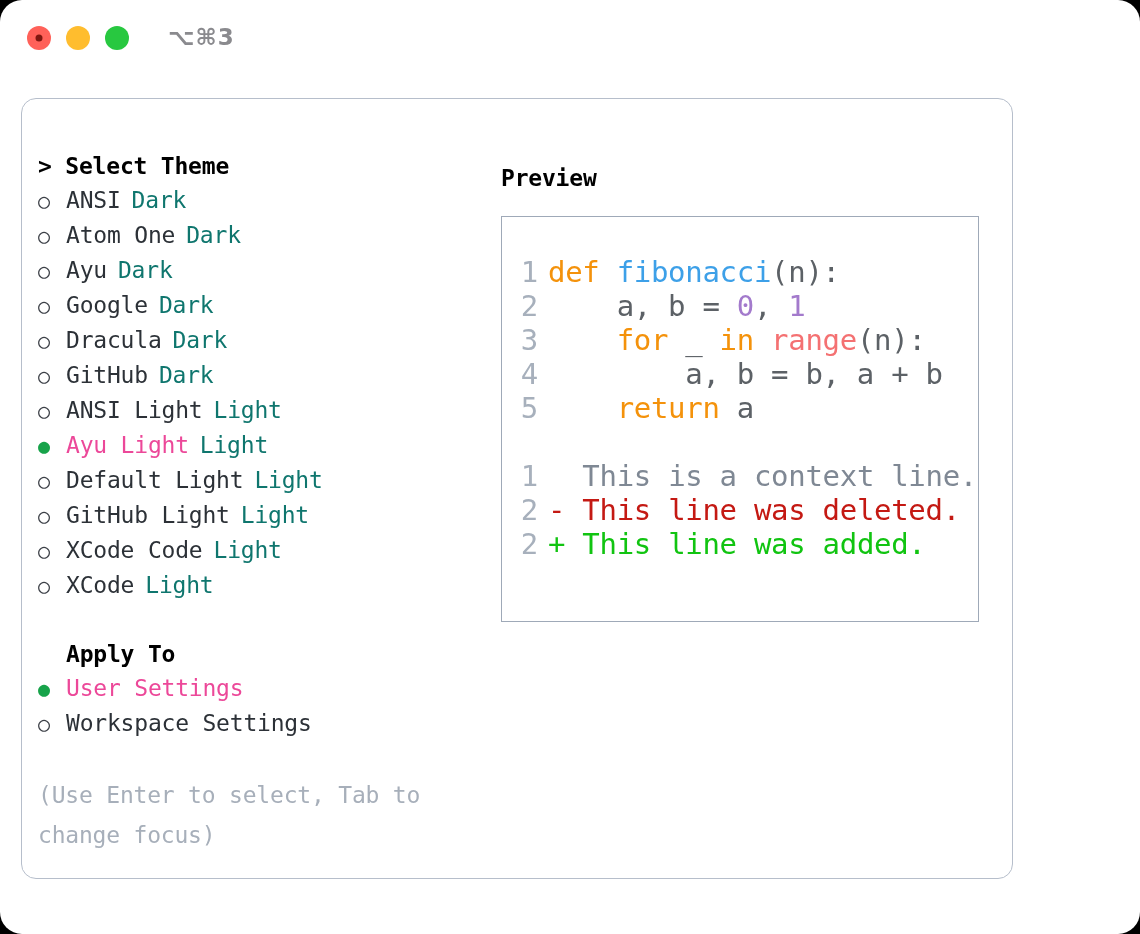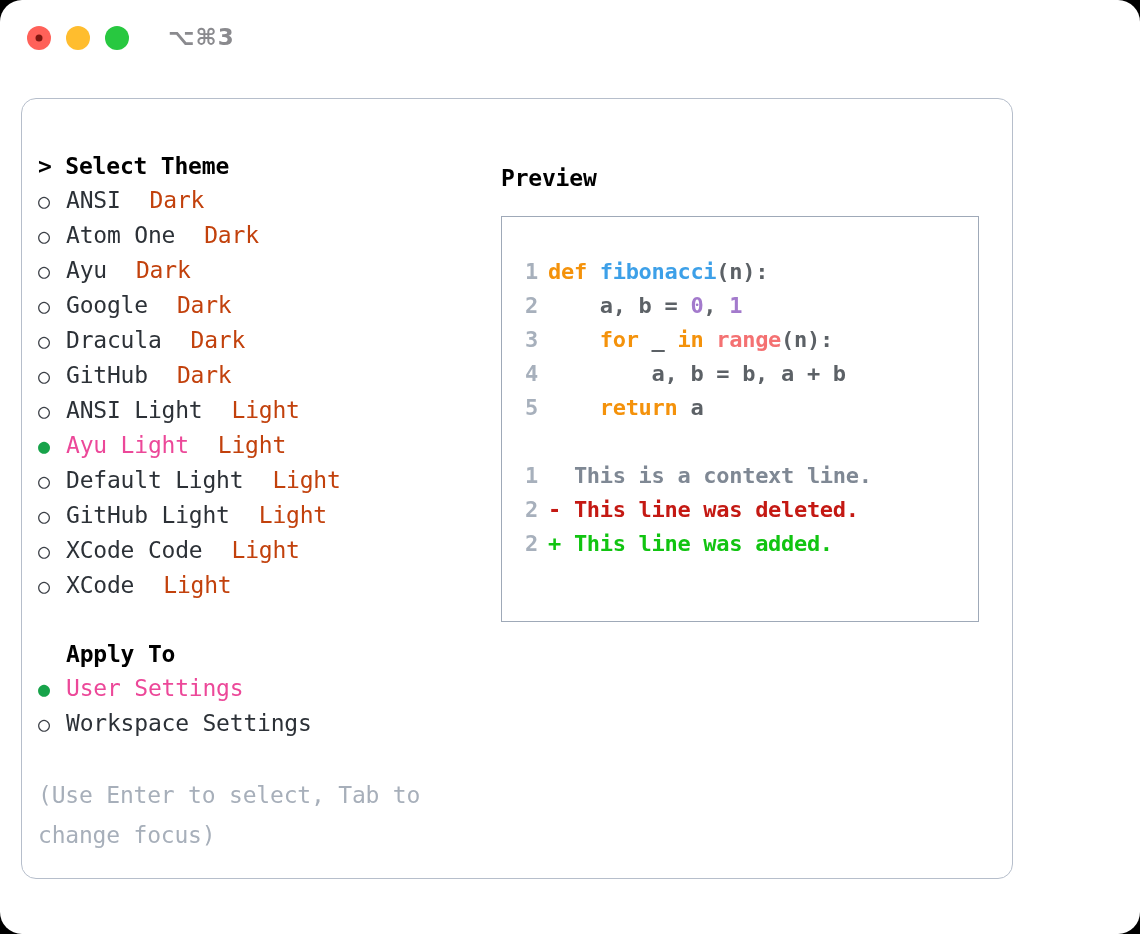--- a/index.html
+++ b/index.html
@@ -119,23 +119,22 @@
   .bullet {
     width: 28px;
     flex: 0 0 28px;
     color: #3B3F46;
     font-size: 20px;
   }
   .bullet.sel { color: #17A34A; }
   .opt-label { color: #2C3137; }
   .opt-label.sel { color: #ec4899; }
   .opt-tag {
-    color: #c2410c;
+    color: #0f766e;
     padding-left: 11px;
-    margin-left: 18px;
   }
 
   .spacer-lg { height: 34px; }
 
   .hint {
     margin-top: 34px;
     font-size: 23px;
     line-height: 40px;
     color: #A7AFBA;
     width: 420px;
@@ -166,25 +165,24 @@
     background: #ffffff;
     position: relative;
   }
   .code-area {
     position: absolute;
     left: 17px;
     top: 38px;
     right: 6px;
   }
   .code-line {
-    font-size: 22px;
+    font-size: 29px;
     line-height: 34px;
     white-space: pre;
     letter-spacing: -0.3px;
-    font-weight: bold;
   }
   .ln {
     color: #A7B0BC;
     display: inline-block;
     width: 19px;
     text-align: right;
     margin-right: 10px;
   }
   .kw   { color: #F4920B; }
   .fn   { color: #3DA0E8; }

